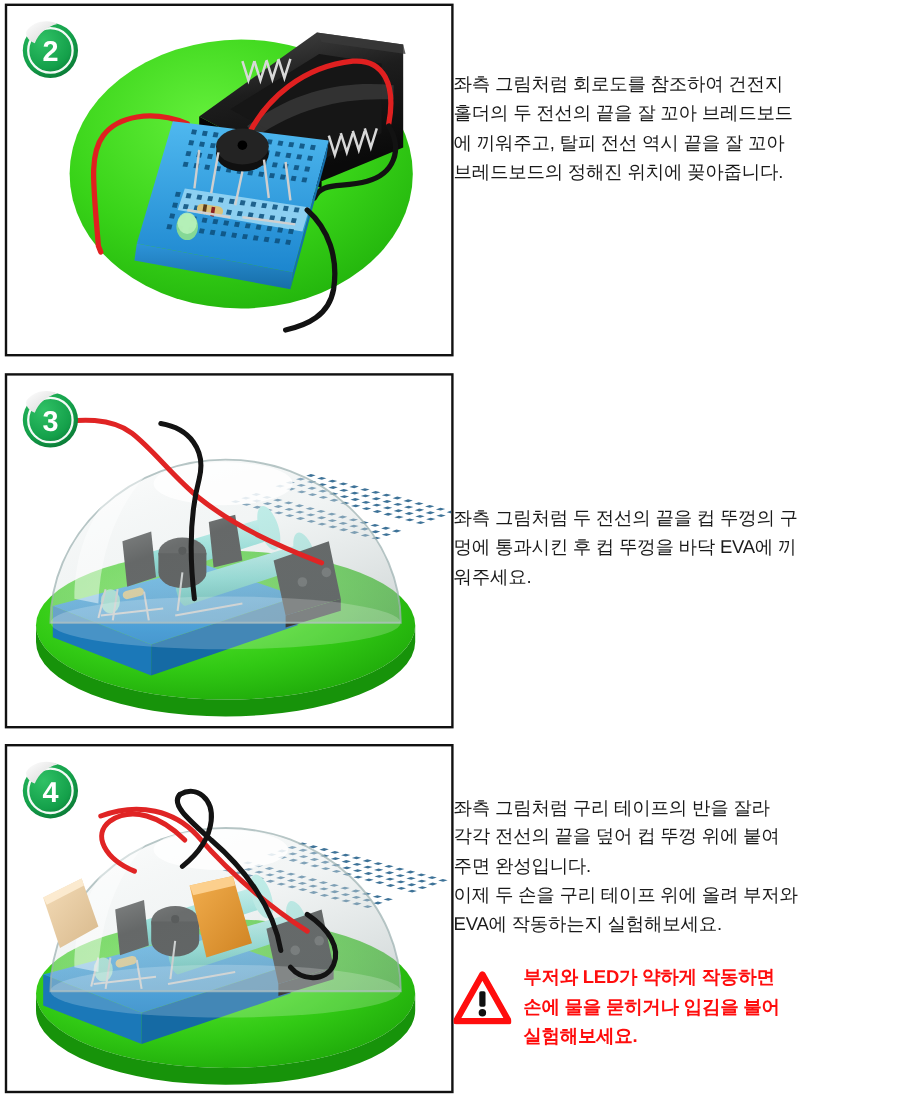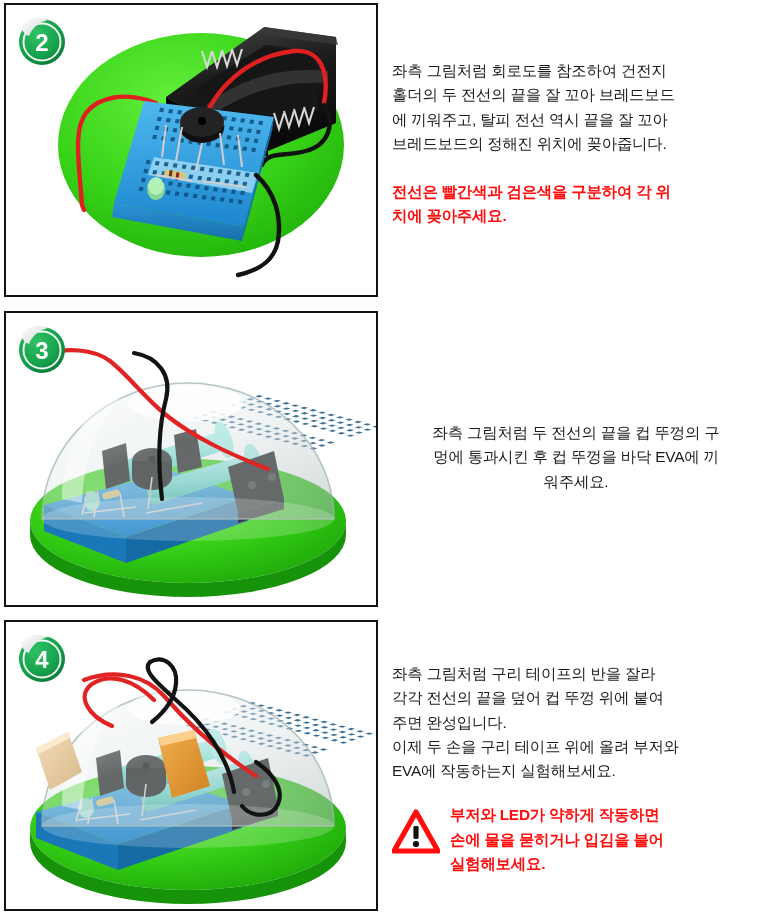--- a/index.html
+++ b/index.html
@@ -39,21 +39,20 @@
     border: 2px solid #111111;
     background: #ffffff;
     margin-left: 4px;
     overflow: hidden;
   }
 
   .text-col {
     position: relative;
     flex: 1;
     box-sizing: border-box;
-    padding-left: 14px;
   }
 
   .body-text {
     font-size: 15.4px;
     line-height: 24.3px;
     color: #1a1a1a;
     letter-spacing: -0.2px;
     white-space: pre-line;
     font-weight: 500;
   }
@@ -347,22 +346,20 @@
           <text x="27" y="37" text-anchor="middle" font-family="Liberation Sans, sans-serif" font-size="24" font-weight="bold" fill="#ffffff">2</text>
         </svg>
       </div>
     </div>
 
     <div class="text-col" style="padding-top:56px;">
       <div class="body-text">좌측 그림처럼 회로도를 참조하여 건전지
 홀더의 두 전선의 끝을 잘 꼬아 브레드보드
 에 끼워주고, 탈피 전선 역시 끝을 잘 꼬아
 브레드보드의 정해진 위치에 꽂아줍니다.</div>
-      <div class="body-text red" style="margin-top:24px;">전선은 빨간색과 검은색을 구분하여 각 위
-치에 꽂아주세요.</div>
     </div>
   </div>
 
   <div class="step" style="top:311px; height:296px;">
 
     <div class="figure-box" style="height:296px;">
 
       <div class="scene">
         <svg viewBox="0 0 370 292" preserveAspectRatio="xMidYMid meet">
           <defs>
@@ -577,21 +574,21 @@
             </linearGradient>
           </defs>
           <circle cx="27" cy="28" r="23" fill="url(#bg3)"></circle>
           <circle cx="27" cy="28" r="18.5" fill="none" stroke="#ffffff" stroke-width="1.9" opacity="0.95"></circle>
           <path d="M7 12 C 13 3, 26 2, 33 6 C 24 8, 17 14, 14 22 C 9 20, 6 16, 7 12 Z" fill="url(#pc3)"></path>
           <text x="27" y="37" text-anchor="middle" font-family="Liberation Sans, sans-serif" font-size="24" font-weight="bold" fill="#ffffff">3</text>
         </svg>
       </div>
     </div>
 
-    <div class="text-col" style="padding-top:110px;text-align:center;">
+    <div class="text-col" style="padding-top:110px;">
       <div class="body-text">좌측 그림처럼 두 전선의 끝을 컵 뚜껑의 구
 멍에 통과시킨 후 컵 뚜껑을 바닥 EVA에 끼
 워주세요.</div>
     </div>
   </div>
 
   <div class="step" style="top:620px; height:291px;">
 
     <div class="figure-box" style="height:291px;">
 

